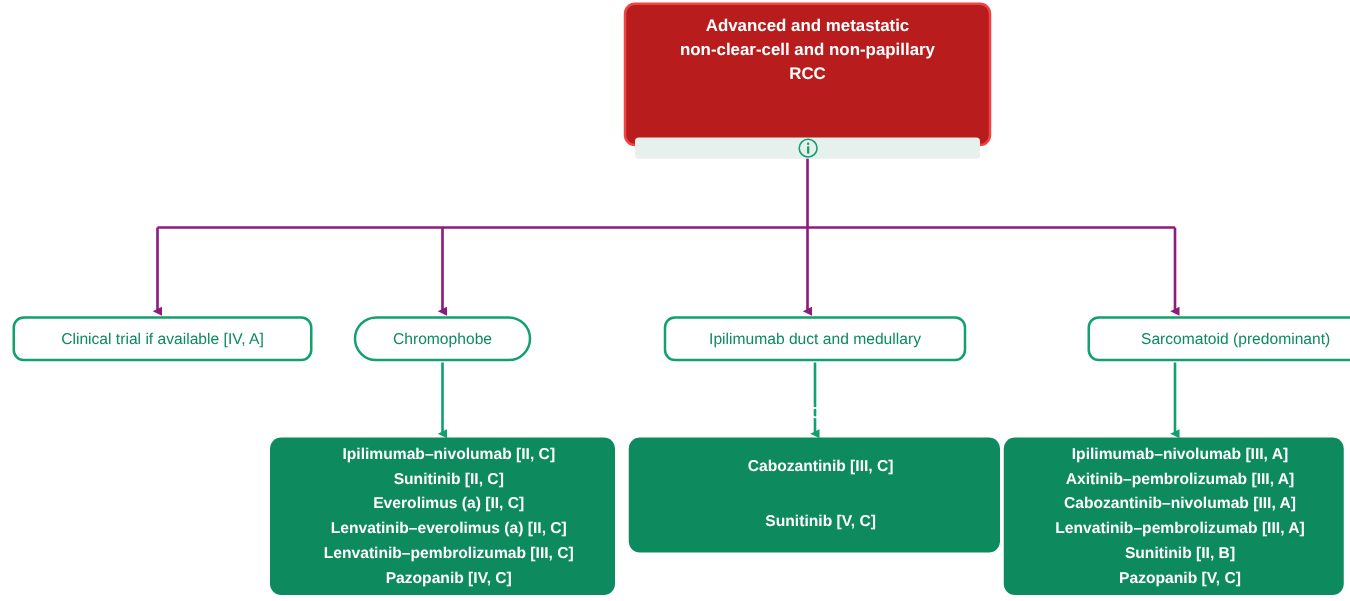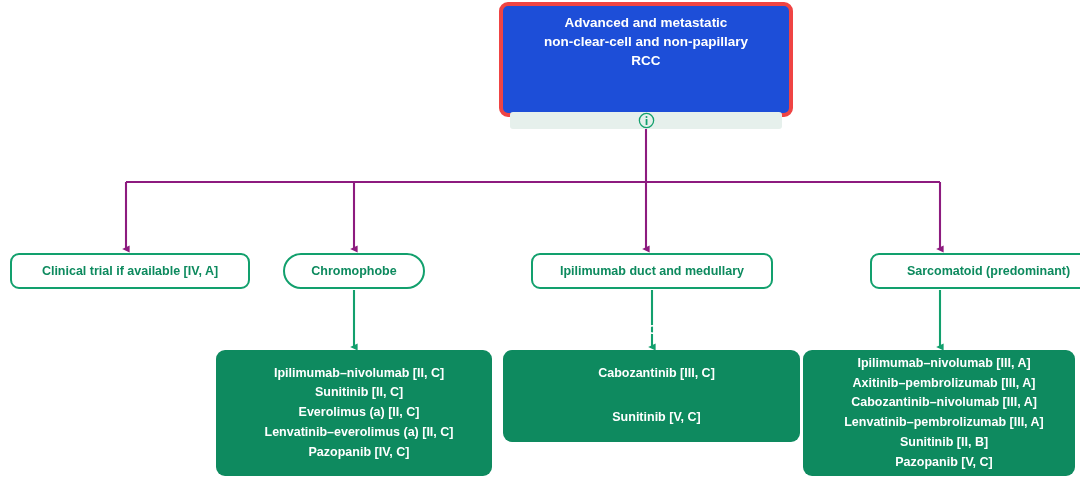--- a/index.html
+++ b/index.html
@@ -30,22 +30,22 @@
     pointer-events: none;
   }
 
   
   .root-node {
     position: absolute;
     left: 499px;
     top: 2px;
     width: 294px;
     height: 115px;
-    background: #1d4ed8;
-    border: 4px solid #ef4444;
+    background: #b91c1c;
+    border: 2px solid #ef4444;
     border-radius: 9px;
     box-sizing: border-box;
     display: flex;
     flex-direction: column;
     align-items: stretch;
     justify-content: flex-start;
     padding: 0;
     gap: 40px;
   }
   .root-title {
@@ -83,21 +83,21 @@
     height: 36px;
     background: #ffffff;
     border: 2.5px solid #12a06d;
     border-radius: 9px;
     box-sizing: border-box;
     display: flex;
     align-items: center;
     justify-content: center;
     color: #0d8a5e;
     font-size: 12.5px;
-    font-weight: bold;
+    font-weight: normal;
     text-align: center;
     padding: 12px 6px;
   }
 
   
   .treatment-node {
     position: absolute;
     background: #0e8a5f;
     border-radius: 9px;
     box-sizing: border-box;
@@ -179,20 +179,21 @@
 
   <div class="branch-node" style="left:870px; top:253px; width:237px;">
     <span>Sarcomatoid (predominant)</span>
   </div>
 
   <div class="treatment-node" style="left:216px; top:350px; width:276px; height:126px;">
     <div class="treatment-line">Ipilimumab–nivolumab [II, C]</div>
     <div class="treatment-line">Sunitinib [II, C]</div>
     <div class="treatment-line">Everolimus (a) [II, C]</div>
     <div class="treatment-line">Lenvatinib–everolimus (a) [II, C]</div>
+    <div class="treatment-line">Lenvatinib–pembrolizumab [III, C]</div>
     <div class="treatment-line">Pazopanib [IV, C]</div>
   </div>
 
   <div class="treatment-node" style="left:503px; top:350px; width:297px; height:92px;gap:24px;">
     <div class="treatment-line">Cisplatin-based ChT regimen [III, C]</div>
     <div class="treatment-line">Cabozantinib [III, C]</div>
     <div class="treatment-line">Sunitinib [V, C]</div>
     <div class="treatment-line">Pazopanib [V, C]</div>
   </div>
 

